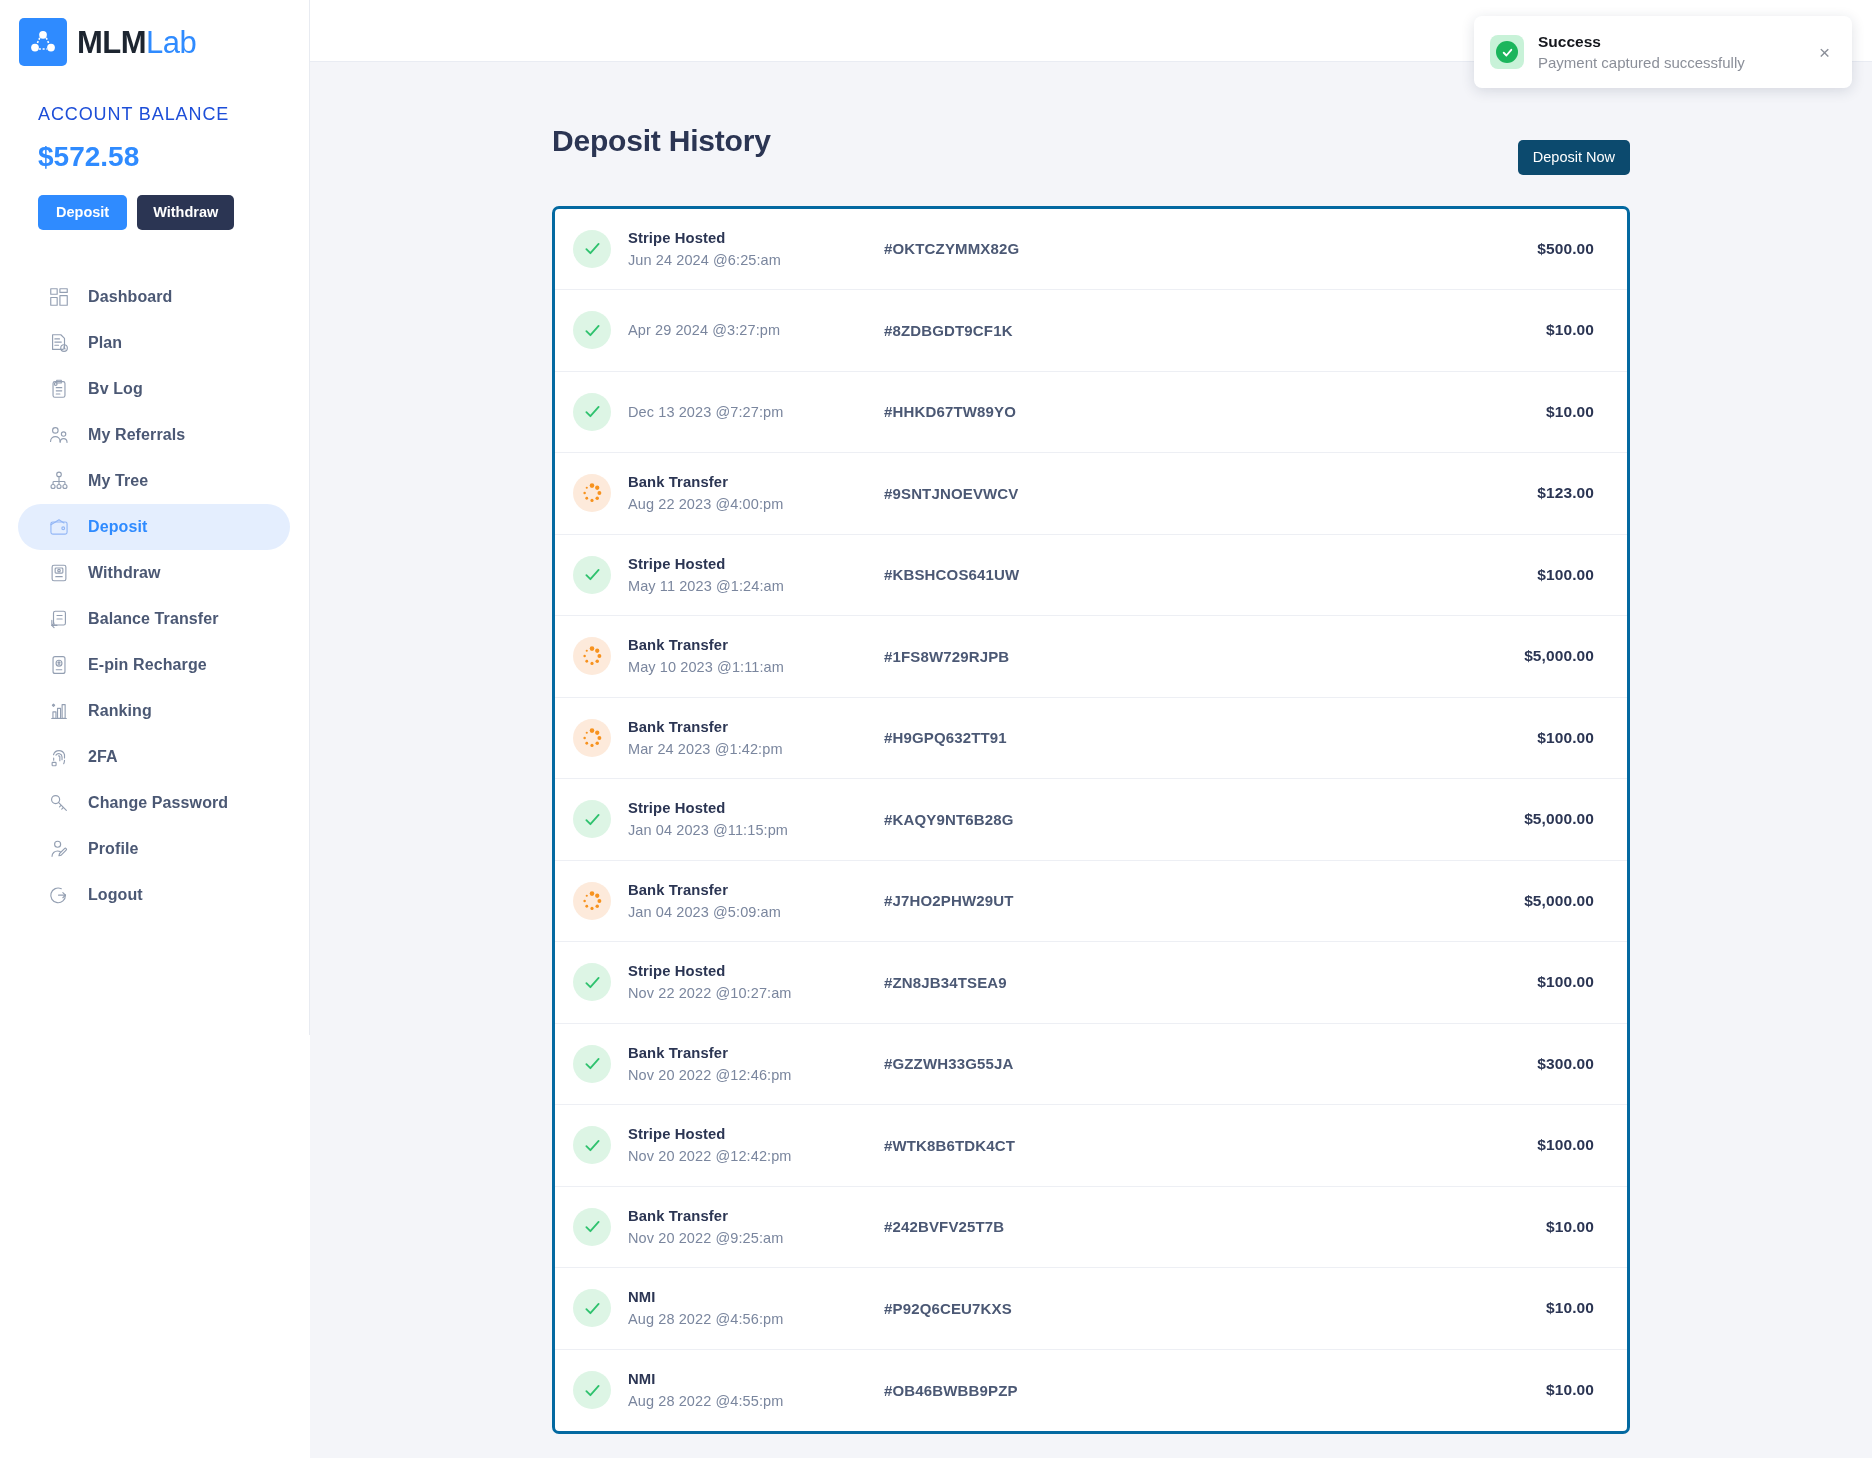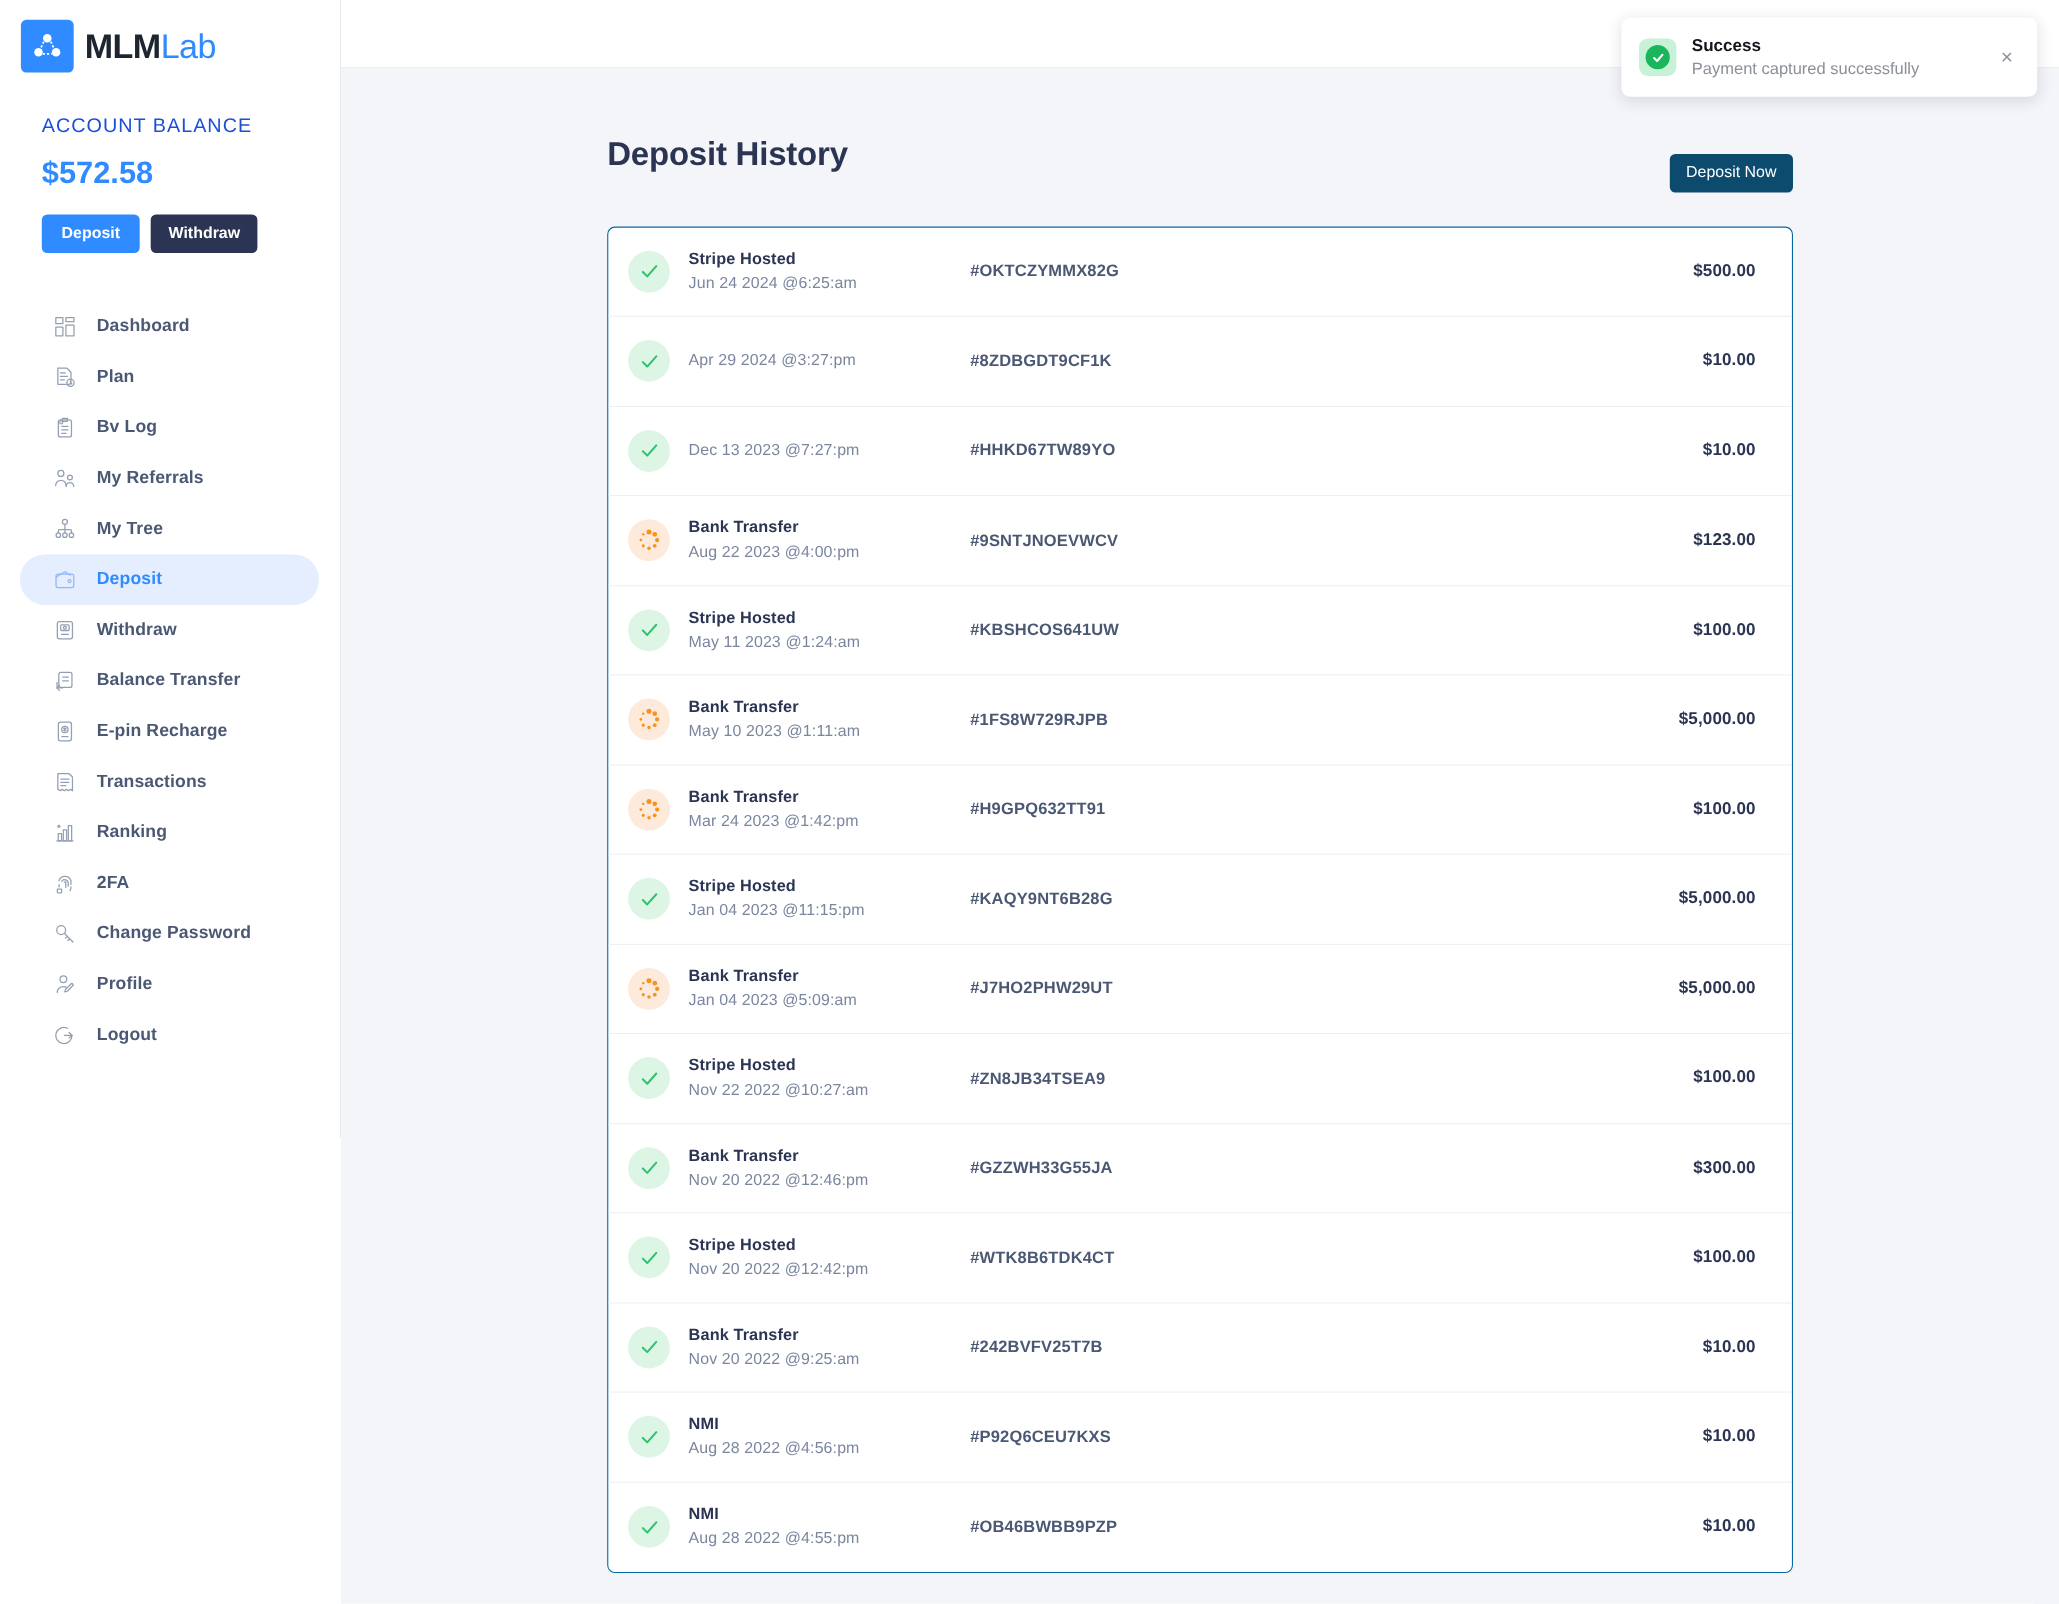--- a/index.html
+++ b/index.html
@@ -70,21 +70,21 @@
     padding-bottom: 31px;
   }
   .page-title { font-size: 30px; font-weight: 700; color: #2b3553; letter-spacing: -0.2px; }
   .btn-deposit-now {
     background: #0c4a6e; color: #fff; border: none; border-radius: 5px;
     font-size: 14.5px; font-weight: 400; padding: 10px 15px; cursor: pointer;
     font-family: "Liberation Sans", sans-serif; line-height: 1; margin-top: 32px;
   }
 
   .card {
-    background: #fff; border: 1px solid #0369a1; border-radius: 7px;
+    background: #fff; border: 3px solid #0369a1; border-radius: 7px;
     overflow: hidden;
   }
   .row {
     display: flex; align-items: center;
     height: 81.5px; padding: 0 33px 0 18px;
     border-bottom: 1px solid #edeff4;
   }
   .row:last-child { border-bottom: none; }
 
   .status-ico {
@@ -255,29 +255,20 @@
         <a class="nav-item">
           <span>
             <svg class="nav-ico" viewBox="0 0 24 24" width="22" height="22">
               <rect x="5.5" y="2.8" width="13" height="18.4" rx="2.2" stroke="#8e9aae" stroke-width="1.25" fill="none" stroke-linecap="round" stroke-linejoin="round"></rect>
               <circle cx="12" cy="10" r="3.2" stroke="#8e9aae" stroke-width="1.25" fill="none" stroke-linecap="round" stroke-linejoin="round"></circle>
               <path d="M12 8.3v3.4M10.8 9.1h2.4M10.8 10.9h2.4" stroke="#8e9aae" stroke-width="1.25" fill="none" stroke-linecap="round" stroke-linejoin="round"></path>
               <path d="M9 17.2h6" stroke="#8e9aae" stroke-width="1.25" fill="none" stroke-linecap="round" stroke-linejoin="round"></path>
             </svg>
           </span>
           <span class="label">E-pin Recharge</span>
-        </a>
-        <a class="nav-item">
-          <span>
-            <svg class="nav-ico" viewBox="0 0 24 24" width="22" height="22">
-              <path d="M5 3.5h11l3.5 3.5v13.5l-2-1.3-2 1.3-2-1.3-2 1.3-2-1.3-2 1.3-2.5-1.3z" stroke="#8e9aae" stroke-width="1.25" fill="none" stroke-linecap="round" stroke-linejoin="round"></path>
-              <path d="M8 9h8M8 12.3h8M8 15.6h5" stroke="#8e9aae" stroke-width="1.25" fill="none" stroke-linecap="round" stroke-linejoin="round"></path>
-            </svg>
-          </span>
-          <span class="label">Transactions</span>
         </a>
         <a class="nav-item">
           <span>
             <svg class="nav-ico" viewBox="0 0 24 24" width="22" height="22">
               <path d="M4 20.2h16" stroke="#8e9aae" stroke-width="1.25" fill="none" stroke-linecap="round" stroke-linejoin="round"></path>
               <rect x="5.4" y="13" width="3.3" height="7" stroke="#8e9aae" stroke-width="1.25" fill="none" stroke-linecap="round" stroke-linejoin="round"></rect>
               <rect x="10.4" y="9.2" width="3.3" height="10.8" stroke="#8e9aae" stroke-width="1.25" fill="none" stroke-linecap="round" stroke-linejoin="round"></rect>
               <rect x="15.4" y="5" width="3.3" height="15" stroke="#8e9aae" stroke-width="1.25" fill="none" stroke-linecap="round" stroke-linejoin="round"></rect>
               <path d="M6 4.5l1.2 1.2L6 6.9 4.8 5.7z" stroke="#8e9aae" stroke-width="1.25" fill="none" stroke-linecap="round" stroke-linejoin="round"></path>
             </svg>

